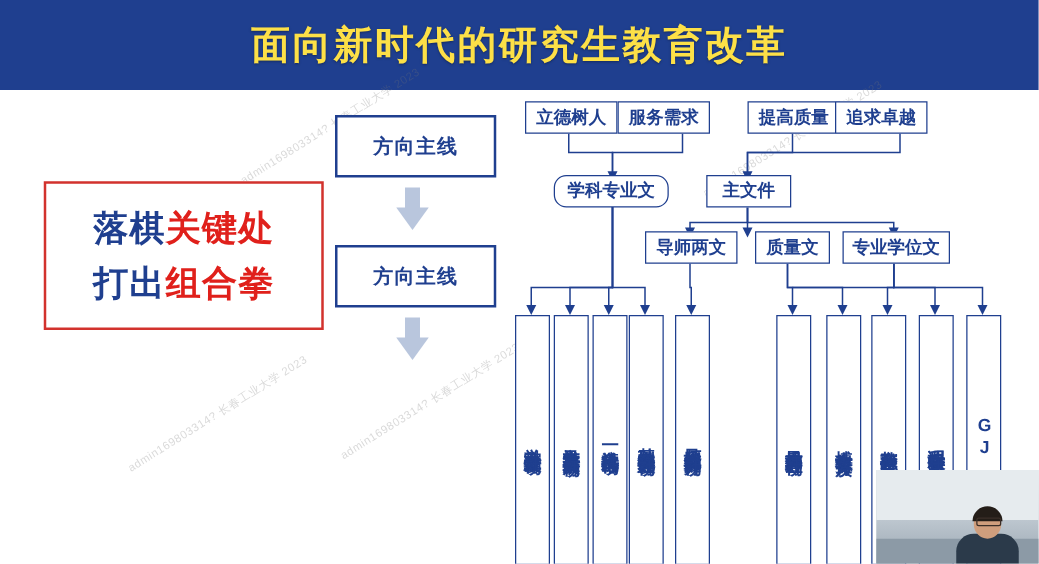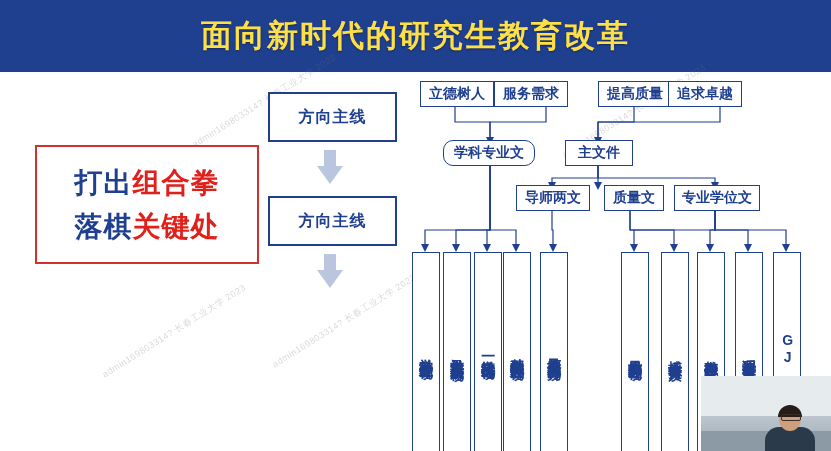--- a/index.html
+++ b/index.html
@@ -109,24 +109,24 @@
     <div class="title">面向新时代的研究生教育改革</div>
   </div>
 
   <div class="wm" style="left:100px;top:370px;">admin169803314? 长春工业大学 2023</div>
   <div class="wm" style="left:270px;top:360px;">admin169803314? 长春工业大学 2023</div>
   <div class="wm" style="left:190px;top:140px;">admin169803314? 长春工业大学 2023</div>
   <div class="wm" style="left:560px;top:150px;">admin169803314? 长春工业大学 2023</div>
 
   <div class="redbox">
     <div class="redline">
-      <span class="c-blue">打出</span><span class="c-red">组合拳</span>
+      <span class="c-blue">落棋</span><span class="c-red">关键处</span>
     </div>
     <div class="redline">
-      <span class="c-blue">落棋</span><span class="c-red">关键处</span>
+      <span class="c-blue">打出</span><span class="c-red">组合拳</span>
     </div>
   </div>
 
   <div class="stagebox" style="left:268px;top:92px;">方向主线</div>
   <div class="fatarrow" style="left:317px;top:150px;">
     <div class="shaft"></div>
       <div class="head"></div>
   </div>
   <div class="stagebox" style="left:268px;top:196px;">方向主线</div>
   <div class="fatarrow" style="left:317px;top:254px;">

